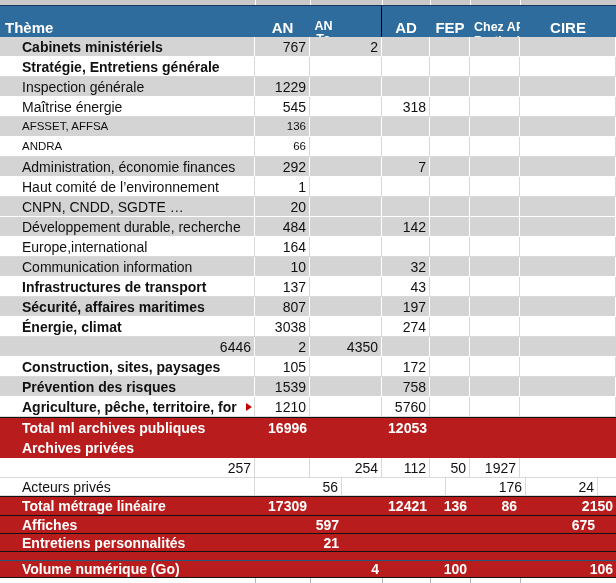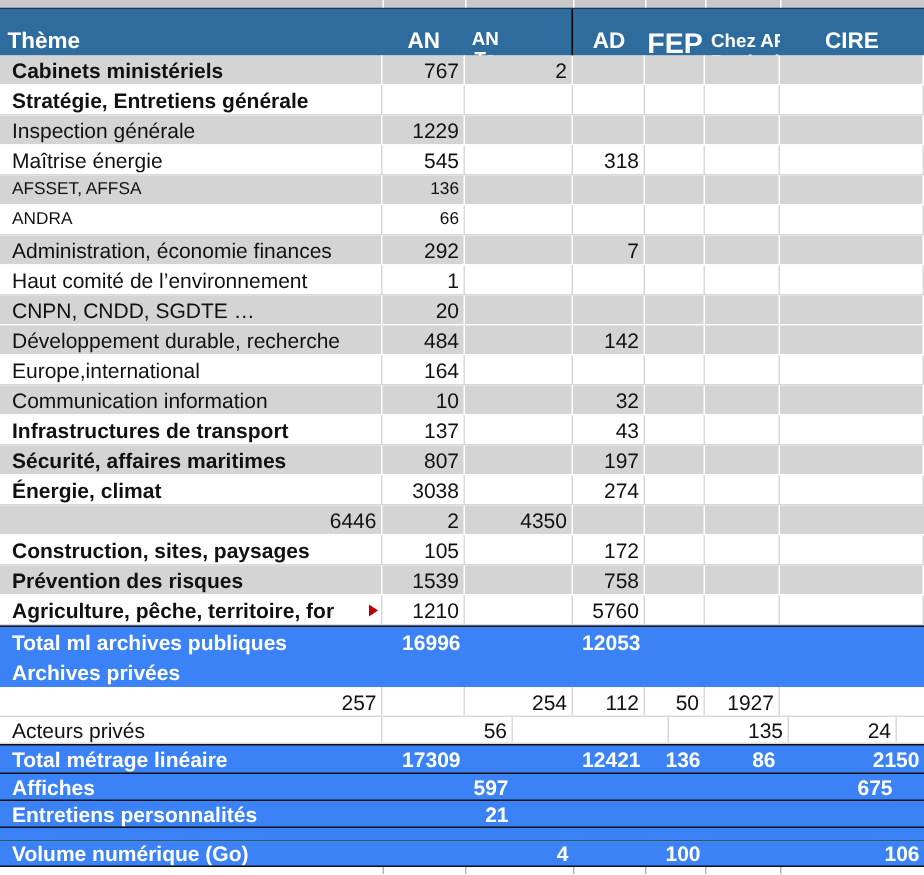--- a/index.html
+++ b/index.html
@@ -16,42 +16,42 @@
 
   .row{
     display:grid;
     grid-template-columns:255px 55px 72px 48px 40px 50px 96px;
     height:20px;box-sizing:border-box;
   }
   .cell{
     box-sizing:border-box;overflow:hidden;white-space:nowrap;
     display:flex;align-items:center;font-size:14px;line-height:1;
   }
-  .c-theme{padding-left:8px;justify-content:flex-start;position:relative;}
+  .c-theme{padding-left:22px;justify-content:flex-start;position:relative;}
   .c-num{padding-right:3px;justify-content:flex-end;}
 
   
   .header{height:32px;background:#2F6C9E;border-top:1px solid #17375E;}
   .header .cell{color:#fff;font-weight:700;align-items:flex-start;padding-top:14px;}
   .hc0{font-size:15px;padding-left:5px;}
   .hc1{justify-content:center;font-size:15px;}
   .hc2{justify-content:center;font-size:12.5px;white-space:pre-line;text-align:center;
        line-height:13px;padding-right:44px;border-right:1px solid #000;}
   .hc3{justify-content:center;font-size:15px;}
-  .hc4{justify-content:center;font-size:19px;}
+  .hc4{justify-content:center;font-size:15px;}
   .hc5{justify-content:center;font-size:15px;}
   .hc6{justify-content:flex-start;font-size:12.5px;white-space:pre-line;text-align:left;
        line-height:14px;padding-left:4px;}
 
   
   .band-gray{background:#D4D4D4;border-bottom:1px solid #ffffff;}
   .band-gray .cell{border-right:1px solid #ffffff;}
   .band-white{background:#ffffff;border-bottom:1px solid #d9d9d9;}
   .band-white .cell{border-right:1px solid #d9d9d9;}
-  .band-blue{background:#3b82f6;}
+  .band-blue{background:#b91c1c;}
   .band-blue .cell{color:#ffffff;font-weight:700;border-right:none;}
 
   .tb .c-theme{font-weight:700;}
   .small .cell{font-size:11.5px;}
 
   .h21{height:21px;} .h18{height:18px;gap:32px;} .h17{height:17px;} .h9{height:9px;}
   .bt-black{border-top:1px solid #111;}
   .bb-black{border-bottom:1px solid #111;}
   .bb-navy{border-bottom:1px solid #24597f;}
 
@@ -282,21 +282,21 @@
         <div class="cell c-num"></div>
         <div class="cell c-num">254</div>
         <div class="cell c-num">112</div>
         <div class="cell c-num">50</div>
         <div class="cell c-num">1927</div>
       </div>
       <div class="row band-white h18">
         <div class="cell c-theme">Acteurs privés</div>
         <div class="cell c-num">56</div>
         <div class="cell c-num"></div>
-        <div class="cell c-num">135</div>
+        <div class="cell c-num">176</div>
         <div class="cell c-num">24</div>
         <div class="cell c-num">36</div>
         <div class="cell c-num">223</div>
       </div>
       <div class="row band-blue bt-black bb-black">
         <div class="cell c-theme">Total métrage linéaire</div>
         <div class="cell c-num">17309</div>
         <div class="cell c-num"></div>
         <div class="cell c-num">12421</div>
         <div class="cell c-num">136</div>

